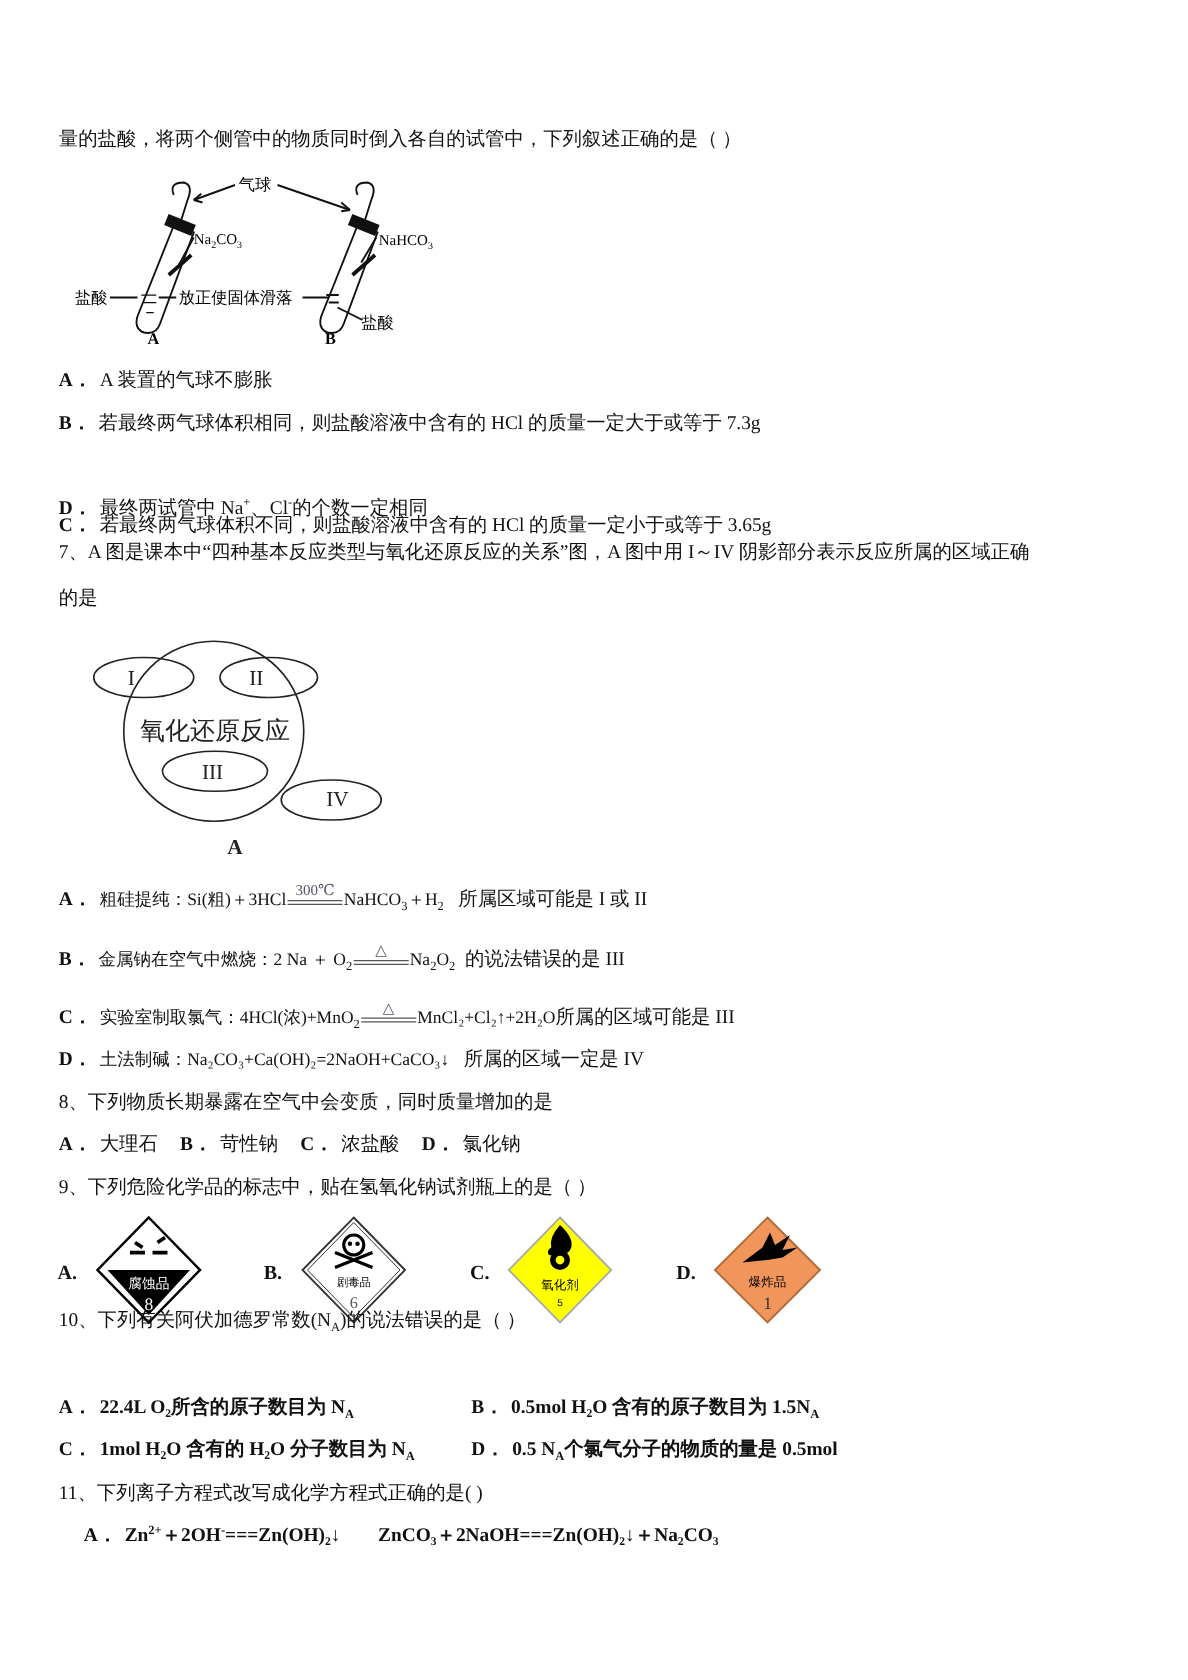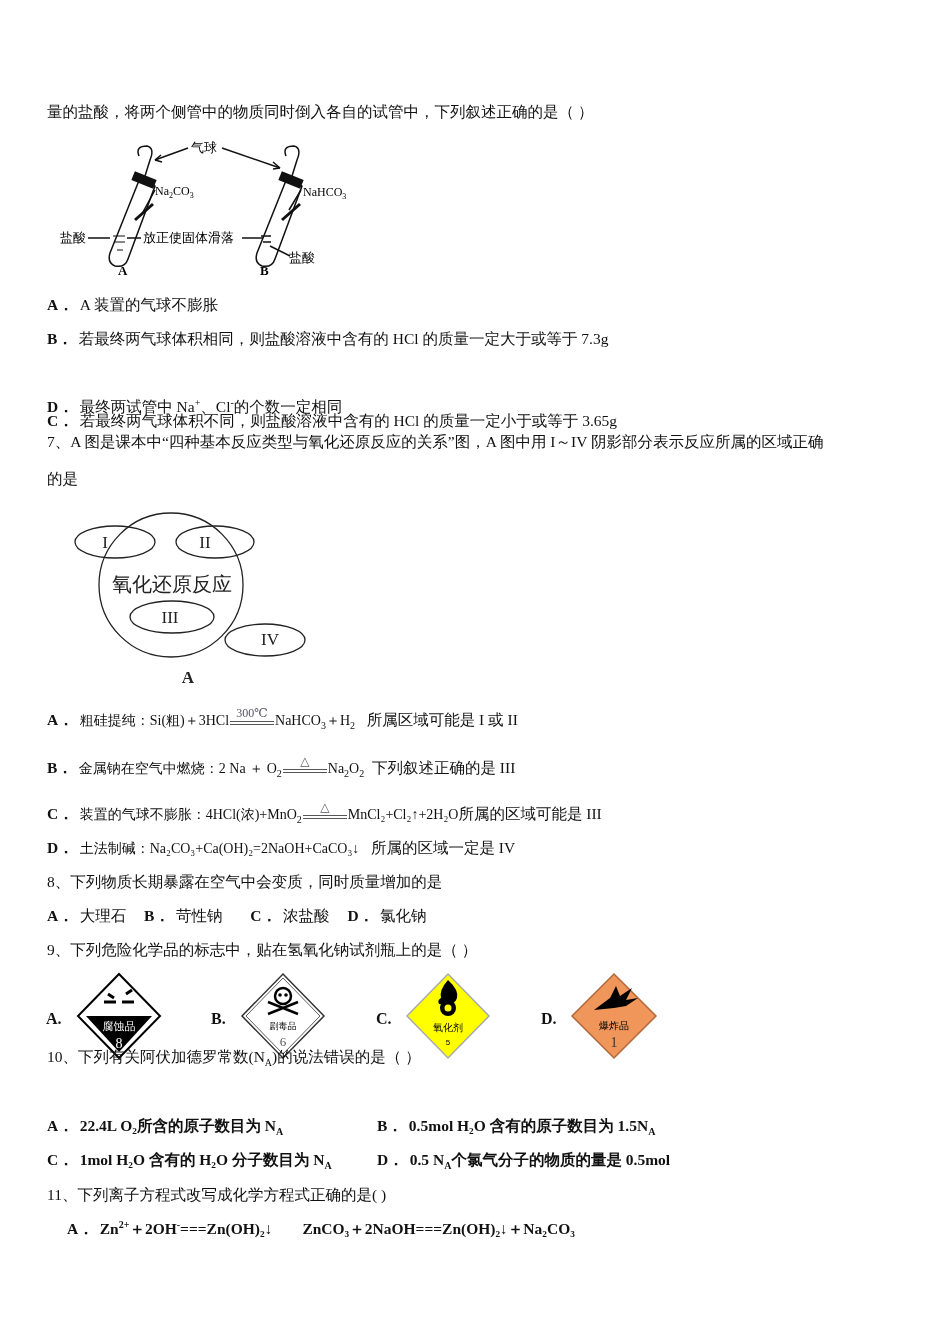--- a/index.html
+++ b/index.html
@@ -95,34 +95,34 @@
       <text x="112" y="86" font-size="20">氧化还原反应</text>
       <text x="128" y="178" font-size="17" font-weight="bold">A</text>
     </g>
   </svg>
 </div>
 
 <div class="line" style="top:710px;">
   <span class="opt-label">A．</span><span class="mono">粗硅提纯：Si(粗)＋3HCl</span><span class="cond"><span class="top">300℃</span><span class="eq"></span></span><span class="mono">NaHCO</span><sub>3</sub><span class="mono">＋H</span><sub>2</sub><span style="white-space:pre">   所属区域可能是 I 或 II</span>
 </div>
 <div class="line" style="top:758px;">
-  <span class="opt-label">B．</span><span class="mono">金属钠在空气中燃烧：2 Na ＋ O</span><sub>2</sub><span class="cond"><span class="top">△</span><span class="eq"></span></span><span class="mono">Na</span><sub>2</sub><span class="mono">O</span><sub>2</sub><span style="white-space:pre">  下列叙述正确的是 III</span>
+  <span class="opt-label">B．</span><span class="mono">金属钠在空气中燃烧：2 Na ＋ O</span><sub>2</sub><span class="cond"><span class="top">△</span><span class="eq"></span></span><span class="mono">Na</span><sub>2</sub><span class="mono">O</span><sub>2</sub><span style="white-space:pre">  的说法错误的是 III</span>
 </div>
 <div class="line" style="top:804px;">
-  <span class="opt-label">C．</span><span class="mono">装置的气球不膨胀：4HCl(浓)+MnO</span><sub>2</sub><span class="cond"><span class="top">△</span><span class="eq"></span></span><span class="mono">MnCl₂+Cl₂↑+2H₂O</span><span>所属的区域可能是 III</span>
+  <span class="opt-label">C．</span><span class="mono">实验室制取氯气：4HCl(浓)+MnO</span><sub>2</sub><span class="cond"><span class="top">△</span><span class="eq"></span></span><span class="mono">MnCl₂+Cl₂↑+2H₂O</span><span>所属的区域可能是 III</span>
 </div>
 <div class="line" style="top:838px;">
   <span class="opt-label">D．</span><span class="mono">土法制碱：Na₂CO₃+Ca(OH)₂=2NaOH+CaCO₃↓</span><span style="white-space:pre">   所属的区域一定是 IV</span>
 </div>
 
 <div class="line" style="top:872px;">8、下列物质长期暴露在空气中会变质，同时质量增加的是</div>
 <div class="line" style="top:906px;">
   <span><span class="opt-label">A．</span><span>大理石</span></span>
   <span style="margin-left:14px"><span class="opt-label">B．</span><span>苛性钠</span></span>
-  <span style="margin-left:24px"><span class="opt-label">C．</span><span>浓盐酸</span></span>
+  <span style="margin-left:14px"><span class="opt-label">C．</span><span>浓盐酸</span></span>
   <span style="margin-left:14px"><span class="opt-label">D．</span><span>氯化钠</span></span>
 </div>
 
 <div class="line" style="top:940px;">9、下列危险化学品的标志中，贴在氢氧化钠试剂瓶上的是（     ）</div>
 
 <div class="hz-label" style="left:46px;top:1010px;">A.</div>
 <div class="hz" style="left:76px;top:972px;">
   <svg width="86" height="88" viewBox="0 0 86 88">
     <polygon points="43,2 84,44 43,86 2,44" fill="#fff" stroke="#000" stroke-width="2"></polygon>
     <polygon points="10,44 76,44 43,80" fill="#000"></polygon>

